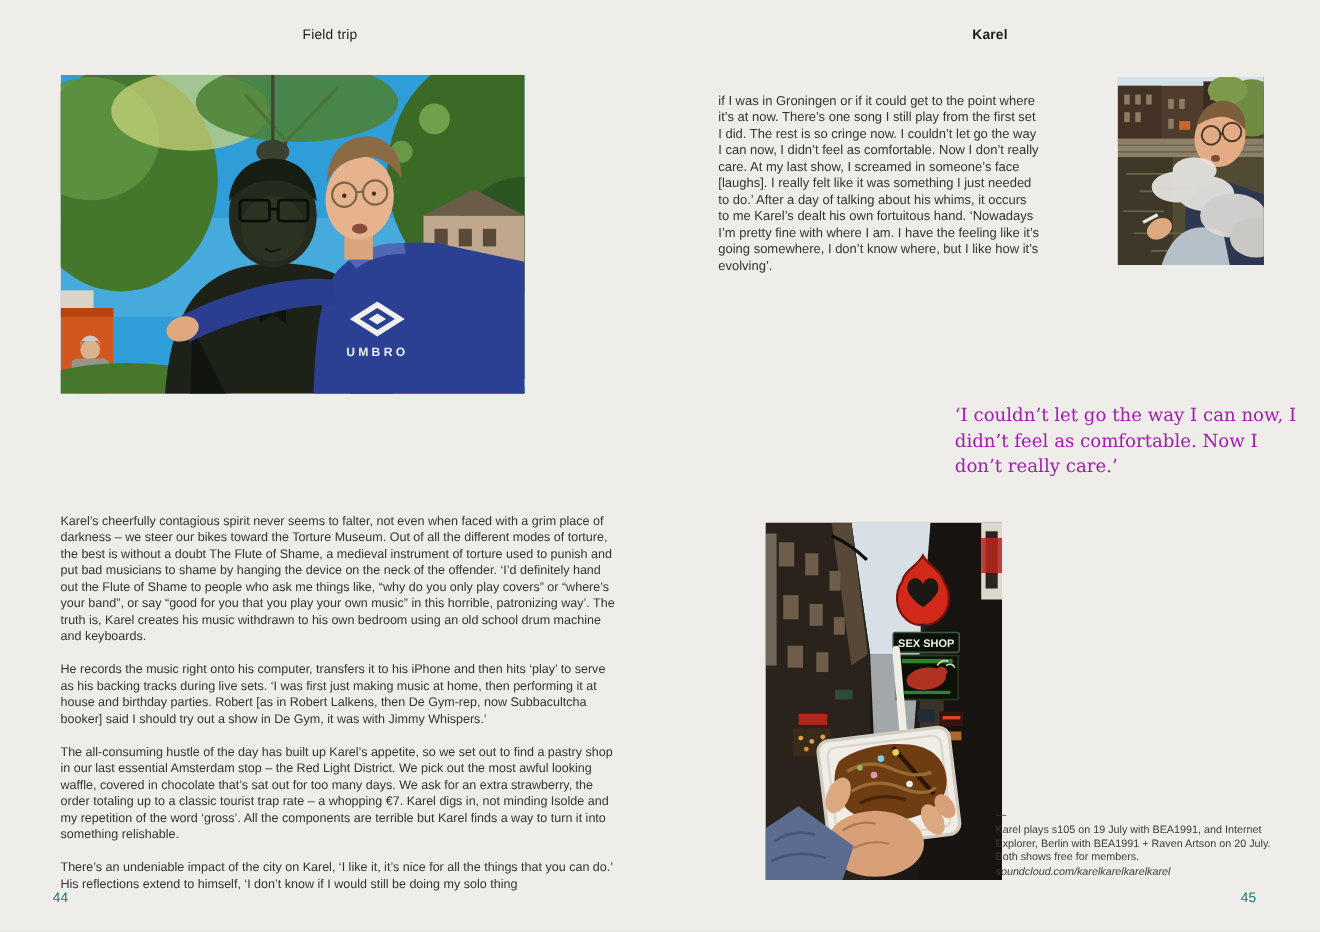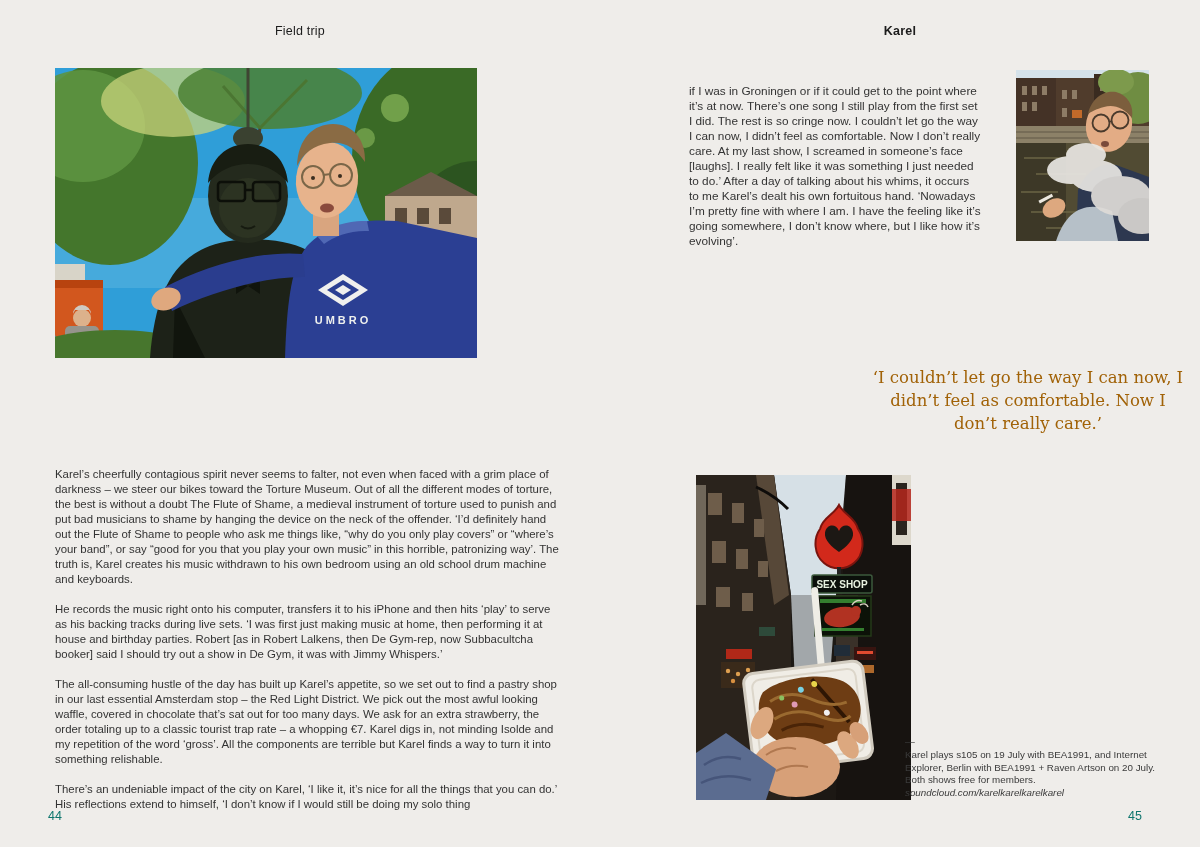--- a/index.html
+++ b/index.html
@@ -6,24 +6,24 @@
   .spread{position:relative;width:1200px;height:847px;background:#efedea;
     font-family:"Liberation Sans",sans-serif;color:#2f2f2f;overflow:hidden;}
   .page-header{position:absolute;top:24px;font-size:12.5px;letter-spacing:.2px;
     color:#1c1c1c;font-weight:bold;}
   .hdr-left{left:0;width:600px;text-align:center;font-weight:normal;}
   .hdr-right{left:600px;width:600px;text-align:center;font-weight:bold;}
   .photo{position:absolute;overflow:hidden;}
   .photo svg{display:block;width:100%;height:100%;}
   .body-col p{margin:0 0 15px 0;font-size:11.4px;line-height:15px;color:#333;}
   .col-left{position:absolute;left:55px;top:447px;width:508px;margin-top:20px;}
-  .col-right{position:absolute;left:653px;top:84px;width:292px;margin-left:36px;}
+  .col-right{position:absolute;left:653px;top:84px;width:292px;}
   .col-right p{font-size:11.8px;}
-  .pull-quote{position:absolute;left:868px;top:366px;width:320px;text-align:center;
-    font-family:"DejaVu Serif",serif;font-size:16.5px;line-height:23px;color:#a16207;}
+  .pull-quote{position:absolute;left:868px;top:366px;width:320px;text-align:left;
+    font-family:"DejaVu Serif",serif;font-size:16.5px;line-height:23px;color:#a21caf;}
   .caption{position:absolute;left:905px;top:738px;width:268px;font-size:9.8px;
     line-height:12.5px;color:#3b3b3b;}
   .caption .rule{display:block;margin-bottom:3px;line-height:8px;}
   .caption .link{font-style:italic;}
   .page-num{position:absolute;top:809px;font-size:12.5px;color:#0f766e;}
   .pn-left{left:48px;}
   .pn-right{left:1128px;}
 </style>
 </head>
 <body>

